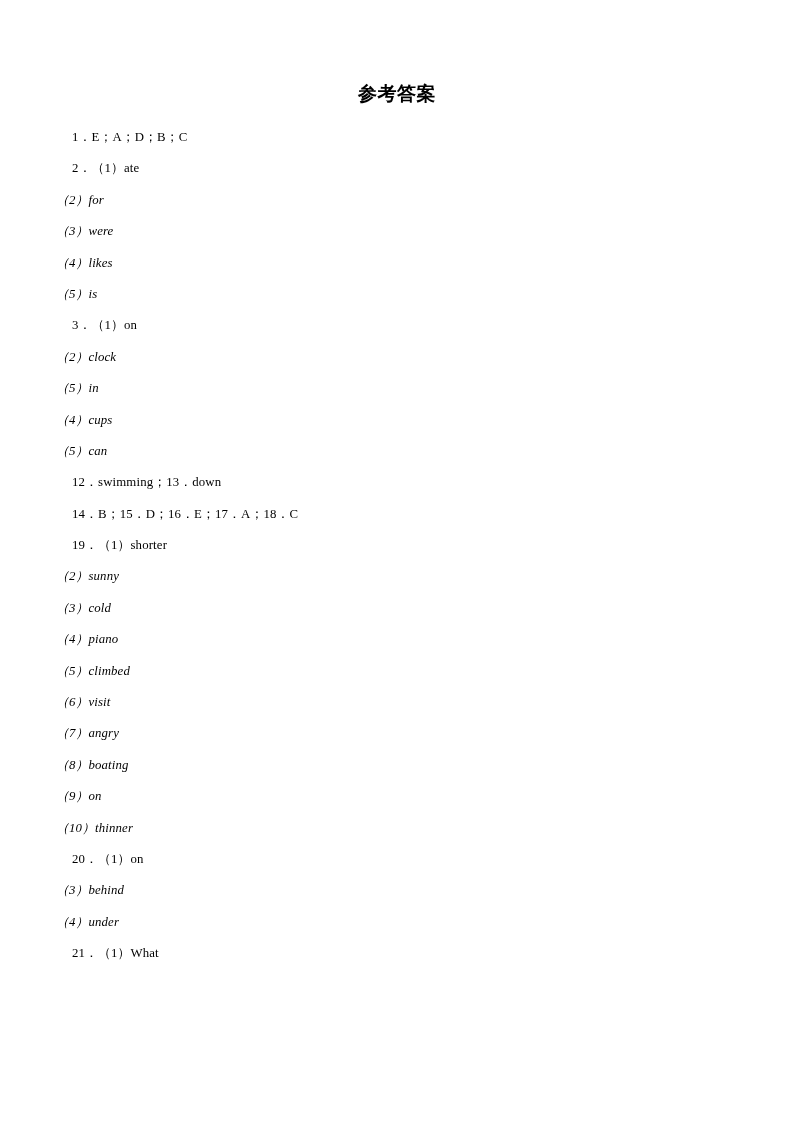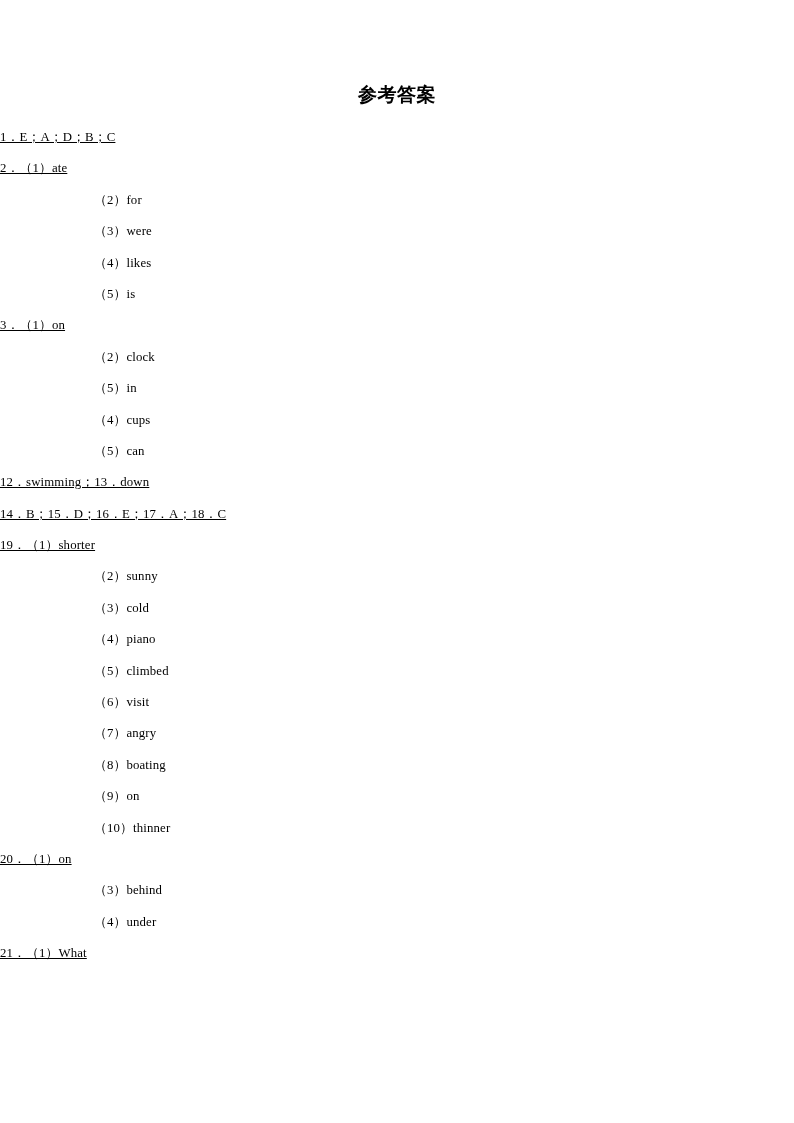--- a/index.html
+++ b/index.html
@@ -29,46 +29,47 @@
   .doc-title {
     position: absolute;
     left: 0;
     top: 84px;
     width: 794px;
     text-align: center;
     font-size: 19px;
     font-weight: bold;
     letter-spacing: 0.5px;
     line-height: 1.2;
-    font-family: Liberation Sans, sans-serif;
+    font-family: Liberation Mono, monospace;
   }
 
   .answer-body {
     position: absolute;
     left: 0;
     top: 122px;
     width: 794px;
   }
 
   .ans-line {
     height: 31.4px;
     line-height: 31.4px;
     font-size: 12.8px;
     white-space: pre;
     letter-spacing: 0.15px;
   }
 
   
   .lvl-main {
-    text-decoration: underline;
+    padding-left: 72px;
   }
 
   
   .lvl-sub {
-    padding-left: 94px;
+    padding-left: 56px;
+    font-style: italic;
   }
 </style>
 </head>
 <body>
 
 <div class="page">
 
   <div class="doc-title">参考答案</div>
 
   <div class="answer-body">

